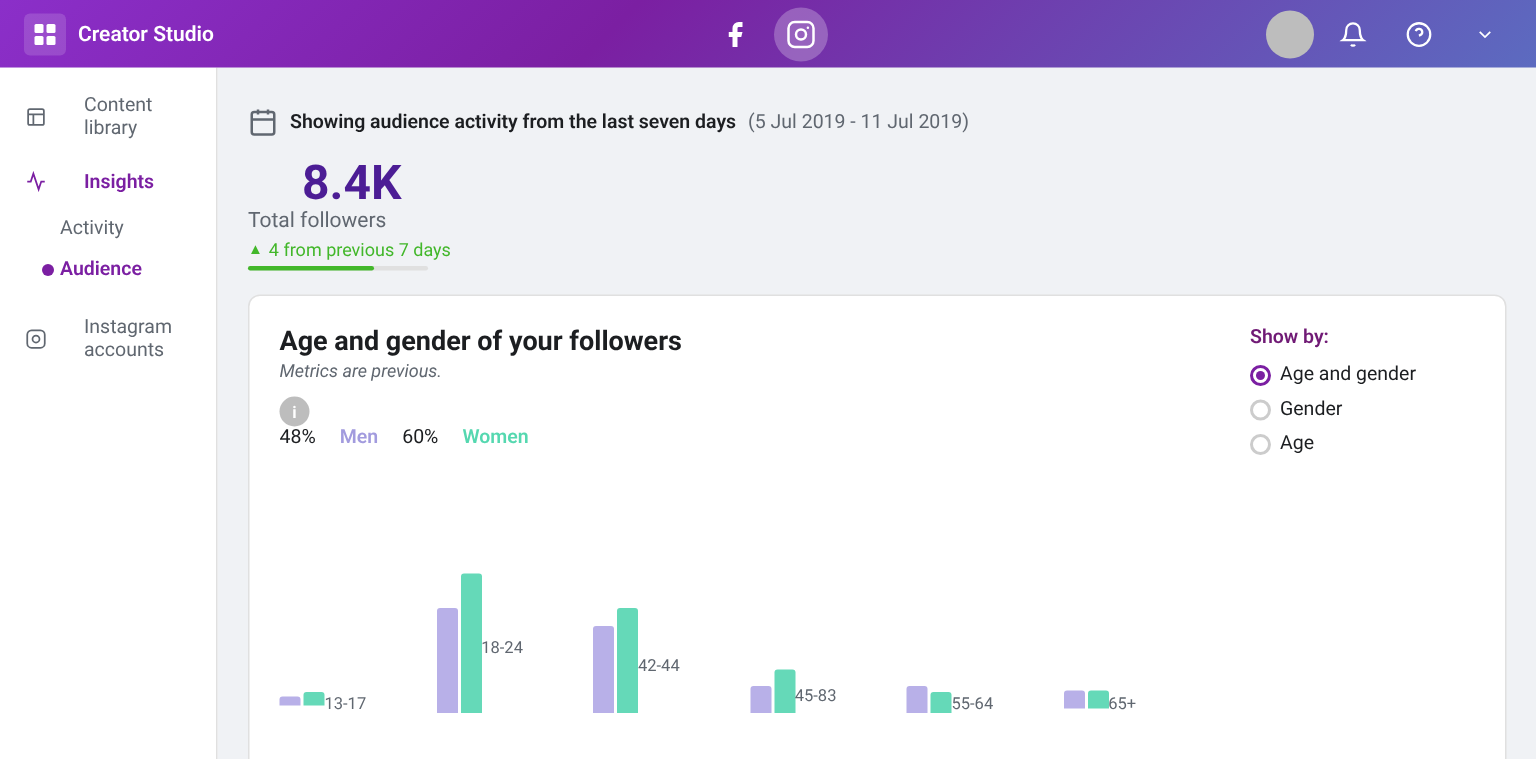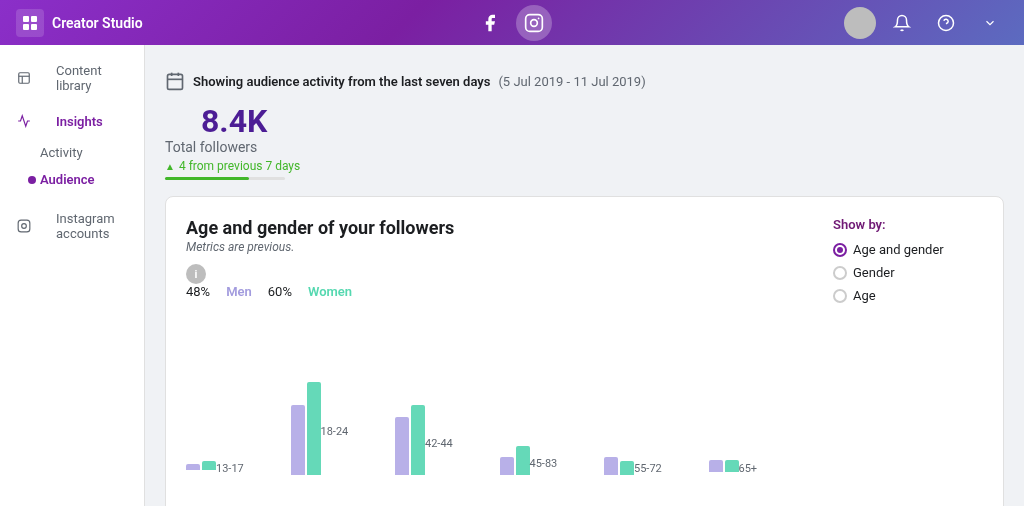--- a/index.html
+++ b/index.html
@@ -246,21 +246,21 @@
         <div class="bar men" style="height:18px"></div>
         <div class="bar women" style="height:29px"></div>
       </div>
       <div class="bar-label">45-83</div>
     </div>
               <div class="bar-group">
       <div class="bar-pair">
         <div class="bar men" style="height:18px"></div>
         <div class="bar women" style="height:14px"></div>
       </div>
-      <div class="bar-label">55-72</div>
+      <div class="bar-label">55-64</div>
     </div>
               <div class="bar-group">
       <div class="bar-pair">
         <div class="bar men" style="height:12px"></div>
         <div class="bar women" style="height:12px"></div>
       </div>
       <div class="bar-label">65+</div>
     </div>
             </div>
         </div>

